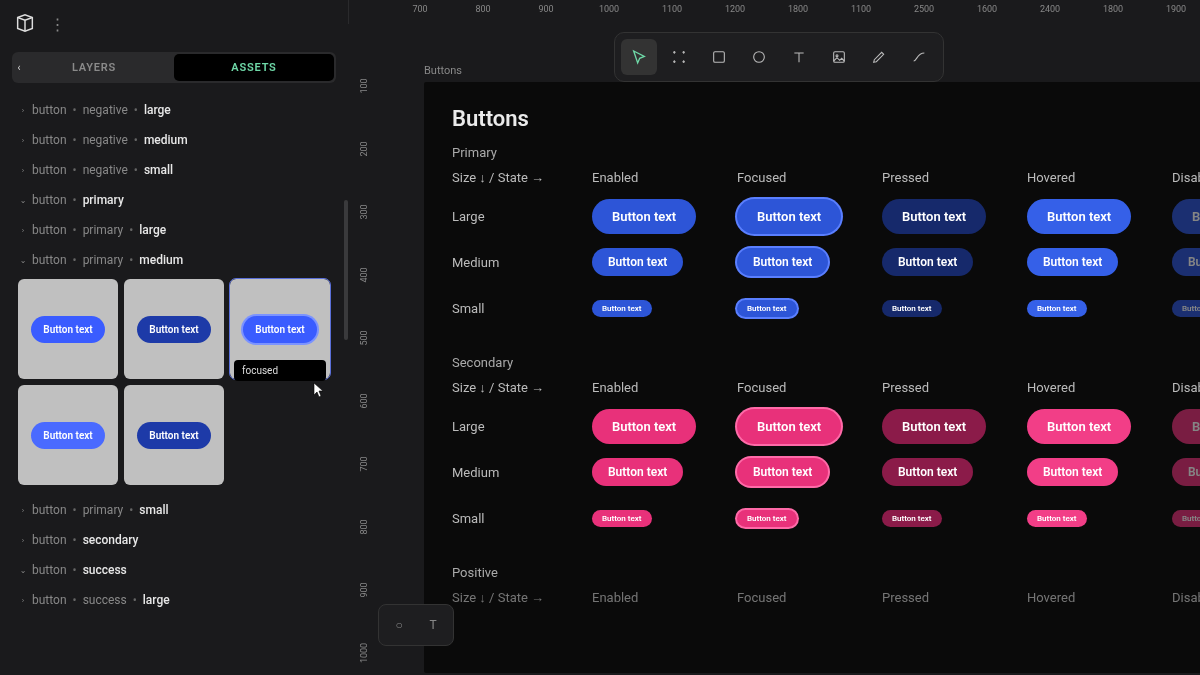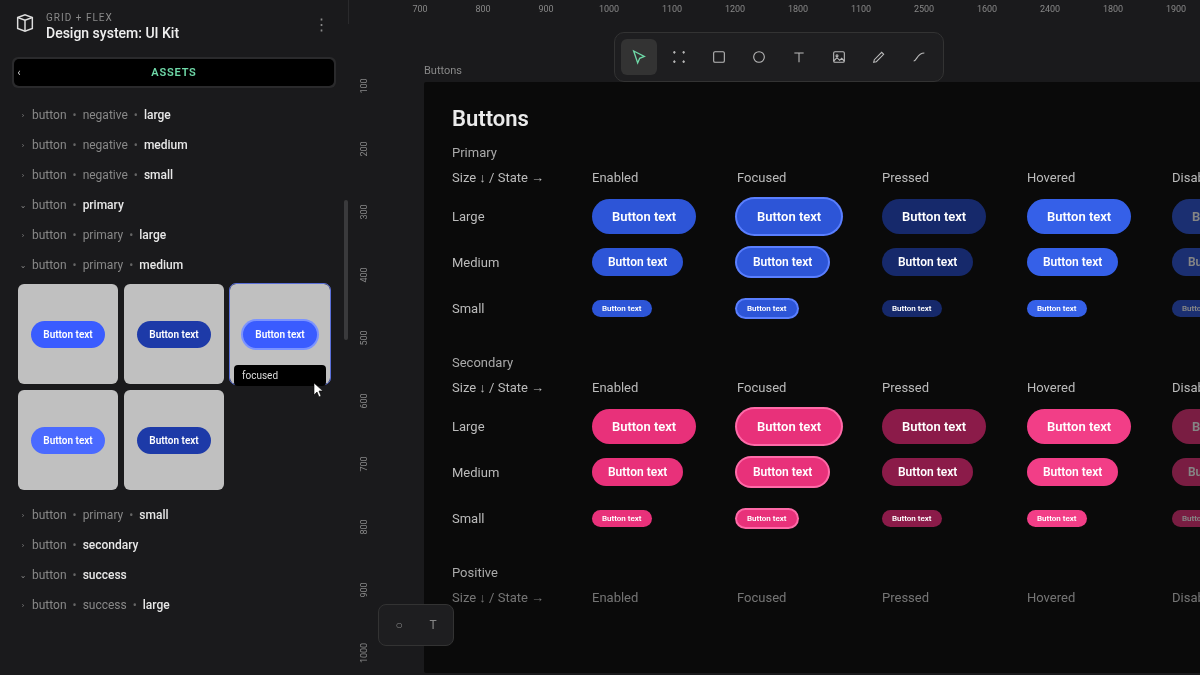--- a/index.html
+++ b/index.html
@@ -98,29 +98,26 @@
 <body>
 
 <div class="sidebar">
   <div class="header">
     <span class="logo-icon">
       <svg width="22" height="22" viewBox="0 0 24 24" fill="none" stroke="#ddd" stroke-width="1.6">
           <path d="M4 6l8-3 8 3v12l-8 3-8-3V6z"></path>
           <path d="M4 6l8 3 8-3M12 9v12"></path>
         </svg>
     </span>
-    <div class="header-text">
-      <div class="subtitle">GRID + FLEX</div>
-      <div class="title">Design system: UI Kit</div>
-    </div>
     <div class="more-btn">⋮</div>
   </div>
 
   <div class="tabs">
     <span class="back-arrow">‹</span>
+    <div class="tab">LAYERS</div>
     <div class="tab active">ASSETS</div>
   </div>
 
   <div class="tree">
     <div class="tree-item">
         <span class="chev">›</span>
         <span class="seg">button</span>
         <span class="dot">•</span>
         <span class="seg">negative</span>
         <span class="dot">•</span>

